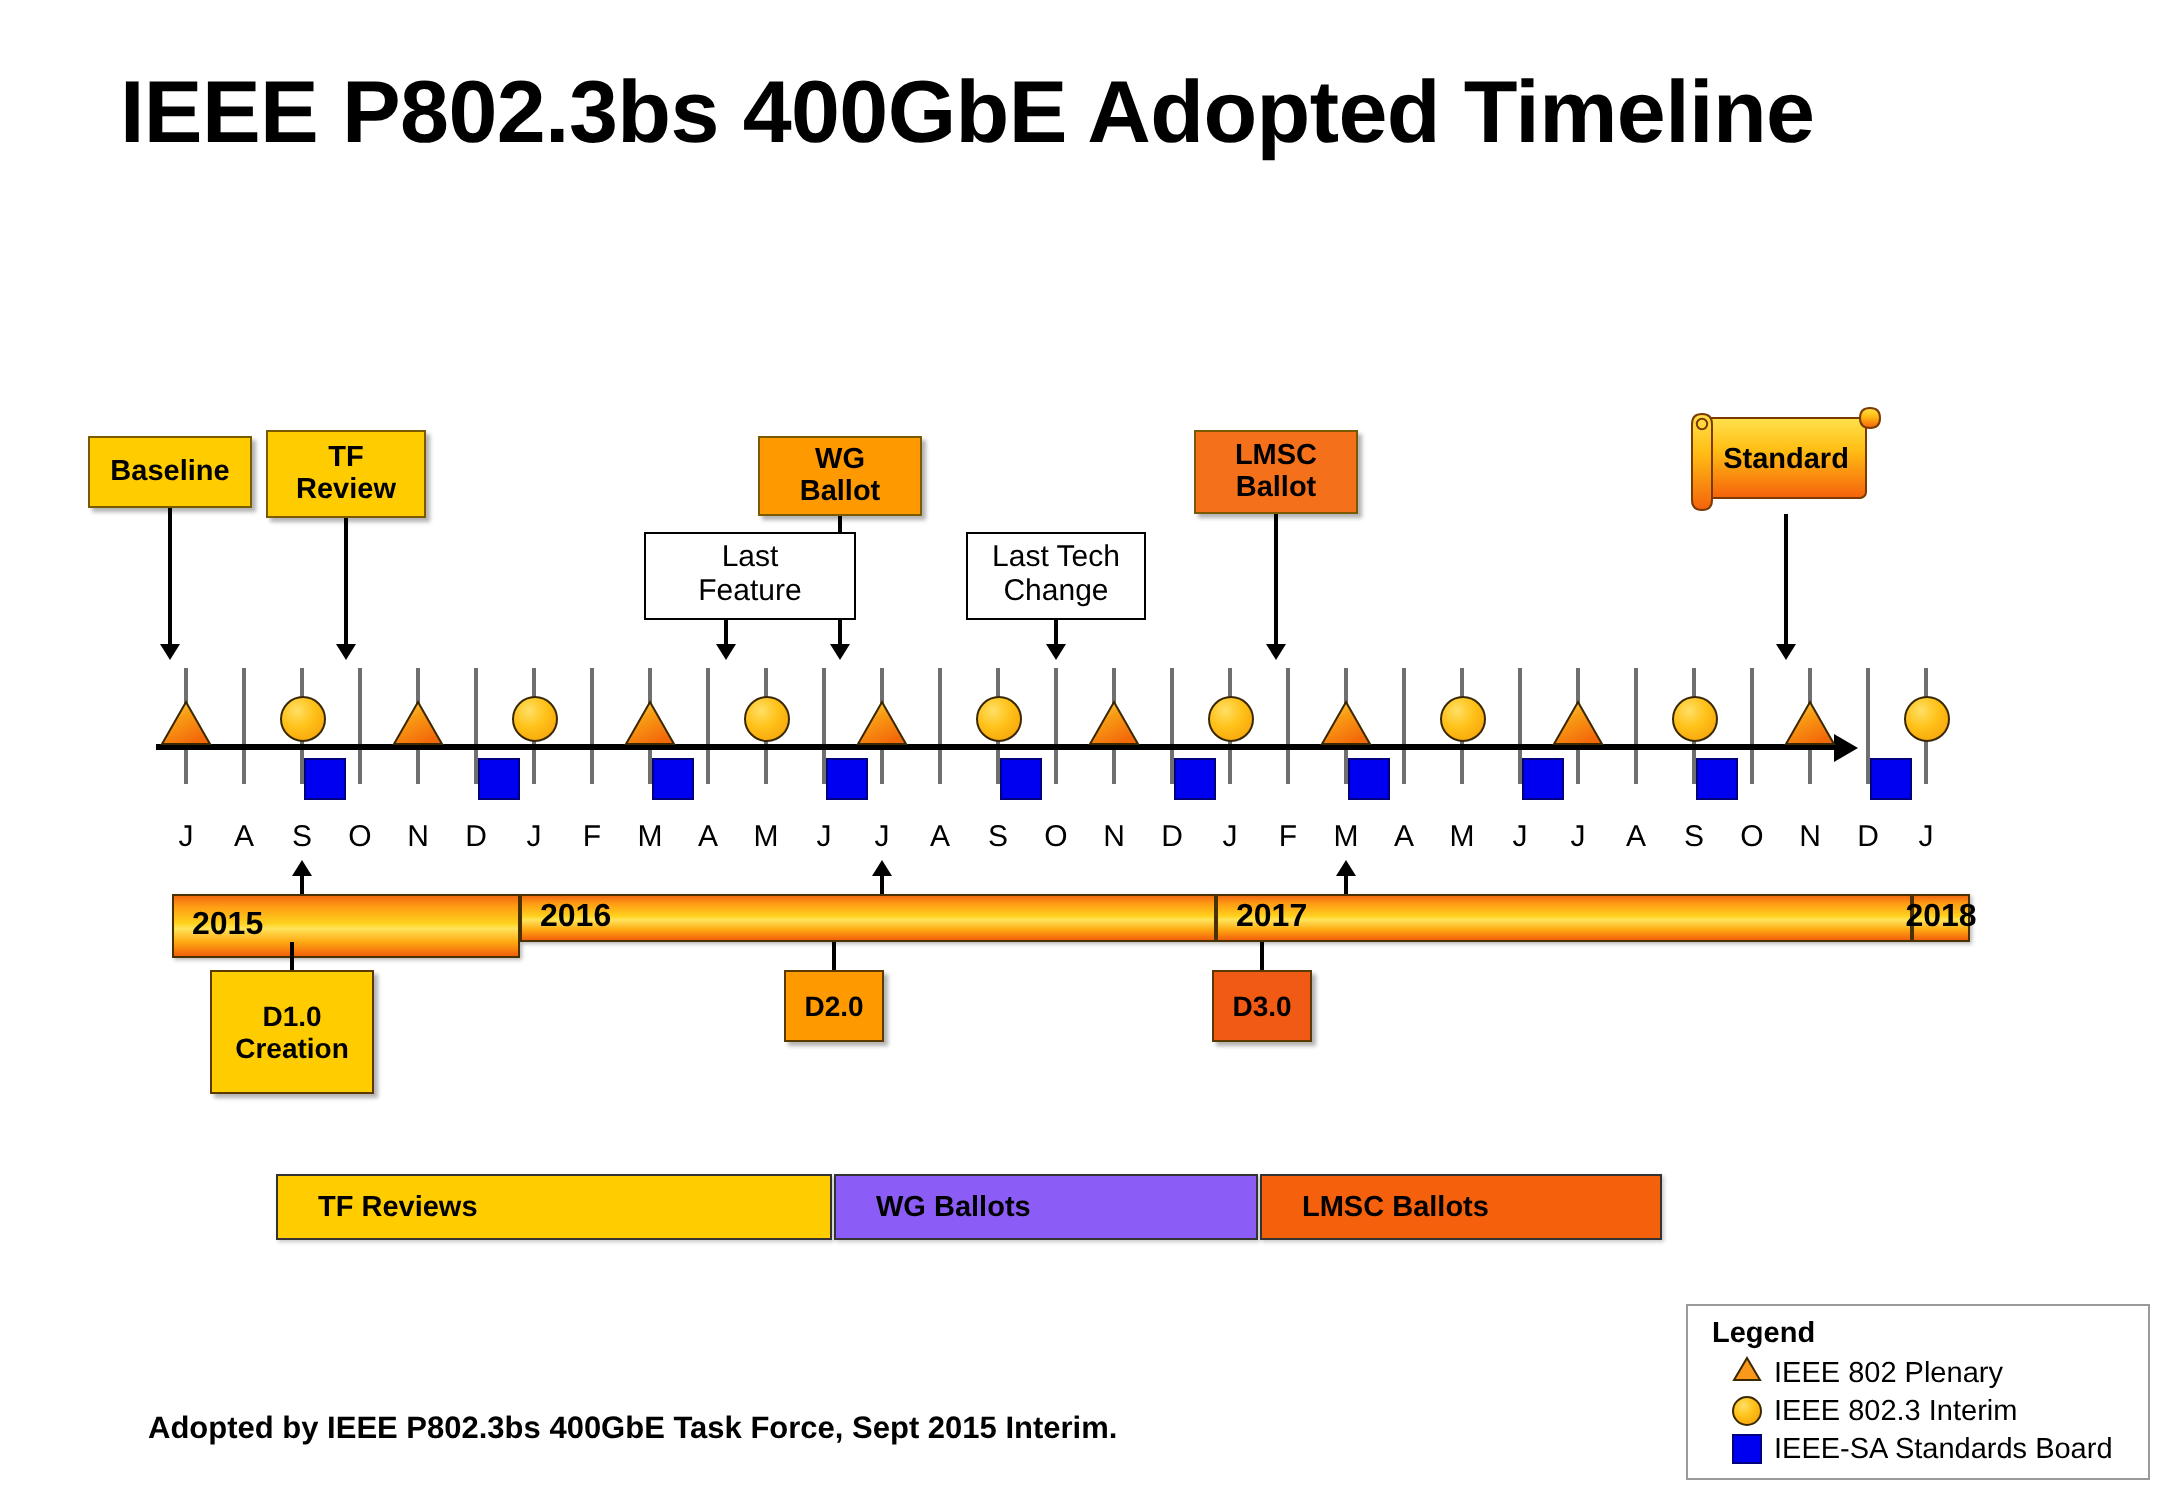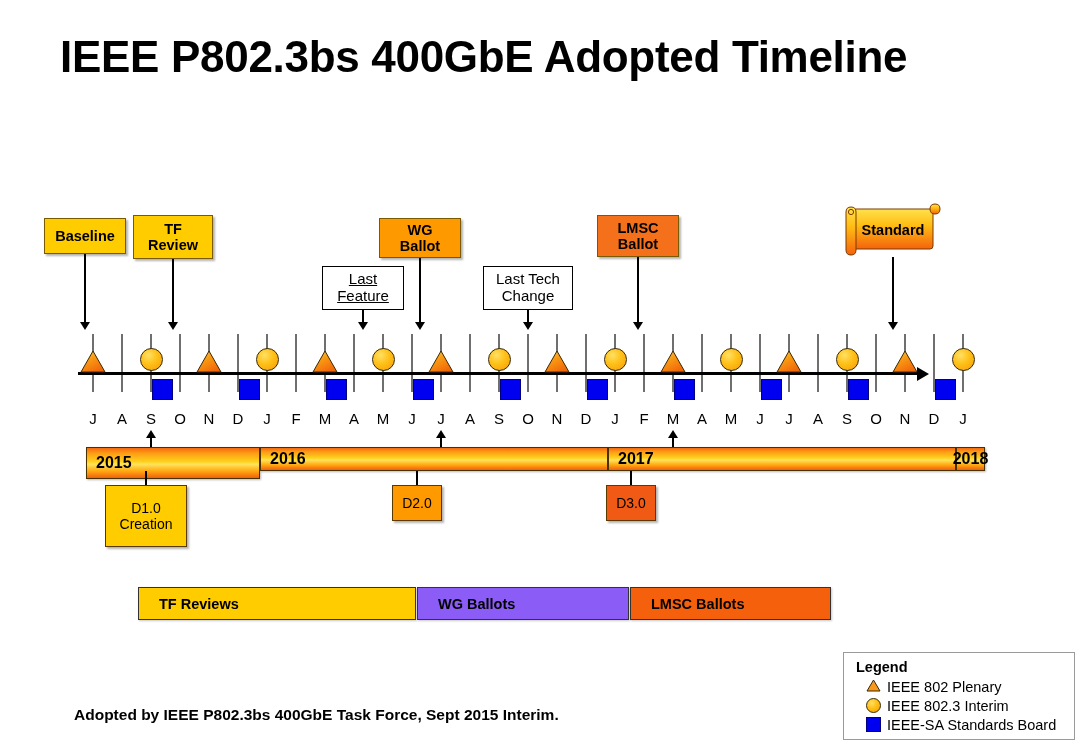--- a/index.html
+++ b/index.html
@@ -129,21 +129,21 @@
   
   .draft-box {
     box-sizing: border-box;
     border: 1px solid #5a3a00;
     box-shadow: 2px 2px 2px rgba(0,0,0,0.30);
     display: flex;
     align-items: center;
     justify-content: center;
     text-align: center;
     font-size: 14px;
-    font-weight: normal;
+    font-weight: bold;
     line-height: 1.15;
     color: #000;
     white-space: pre-line;
   }
 
   
   .phase-bar {
     box-sizing: border-box;
     border: 1px solid #333333;
     display: flex;
@@ -244,21 +244,21 @@
       <div class="abs arrowhead-down" style="left:888px; top:322px;"></div>
     </div>
   <div class="abs" id="layer-callouts" style="left:0;top:0;width:1080px;height:744px;">
       <div class="abs callout" style="left:44px; top:218px; width:82px; height:36px;background:#FFCC00;">
         <div class="txt">Baseline</div>
       </div>
       <div class="abs callout" style="left:133px; top:215px; width:80px; height:44px;background:#FFCC00;">
         <div class="txt">TF
 Review</div>
       </div>
-      <div class="abs callout plain" style="left:322px; top:266px; width:82px; height:44px;text-decoration:underline;">
+      <div class="abs callout plain" style="left:322px; top:266px; width:106px; height:44px;">
         <div class="txt">Last
 Feature</div>
       </div>
       <div class="abs callout" style="left:379px; top:218px; width:82px; height:40px;background:#FF9900;">
         <div class="txt">WG
 Ballot</div>
       </div>
       <div class="abs callout plain" style="left:483px; top:266px; width:90px; height:44px;">
         <div class="txt">Last Tech
 Change</div>

